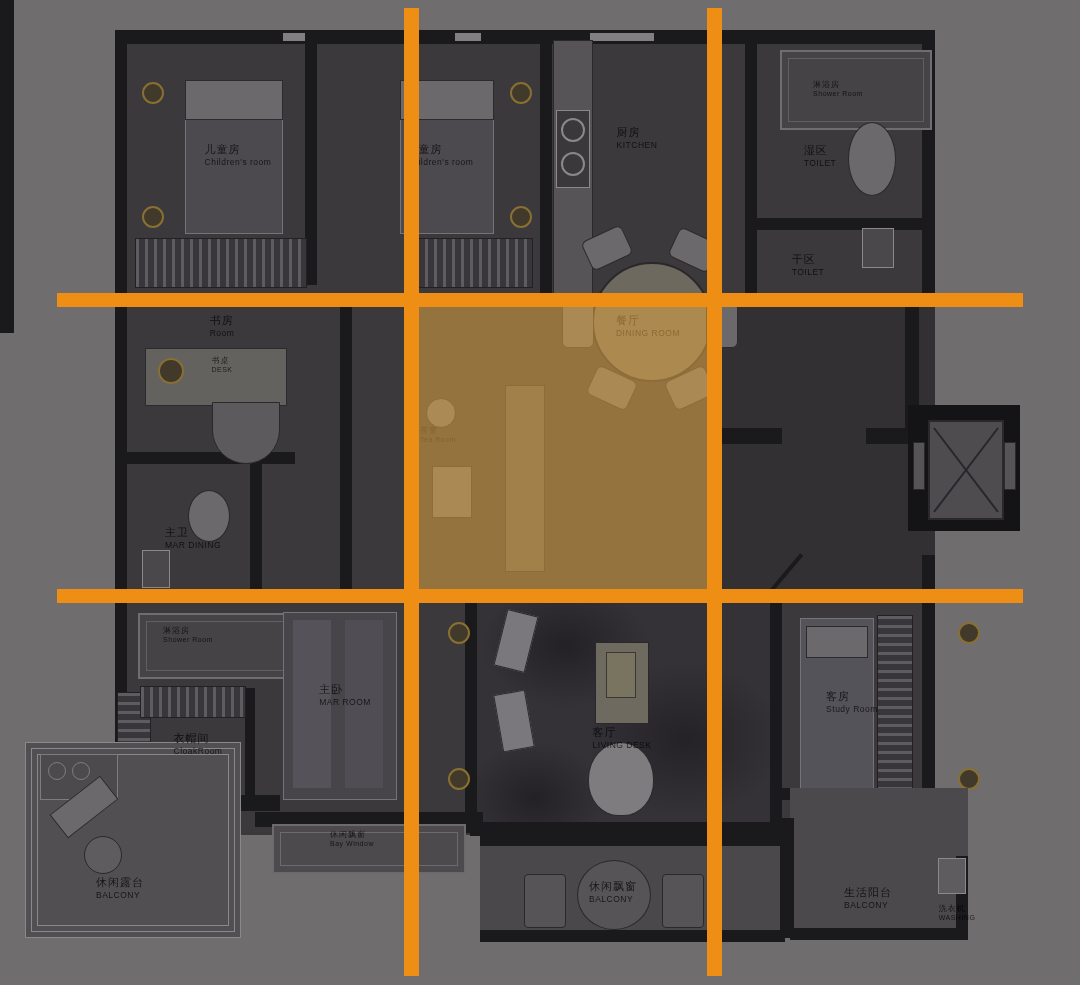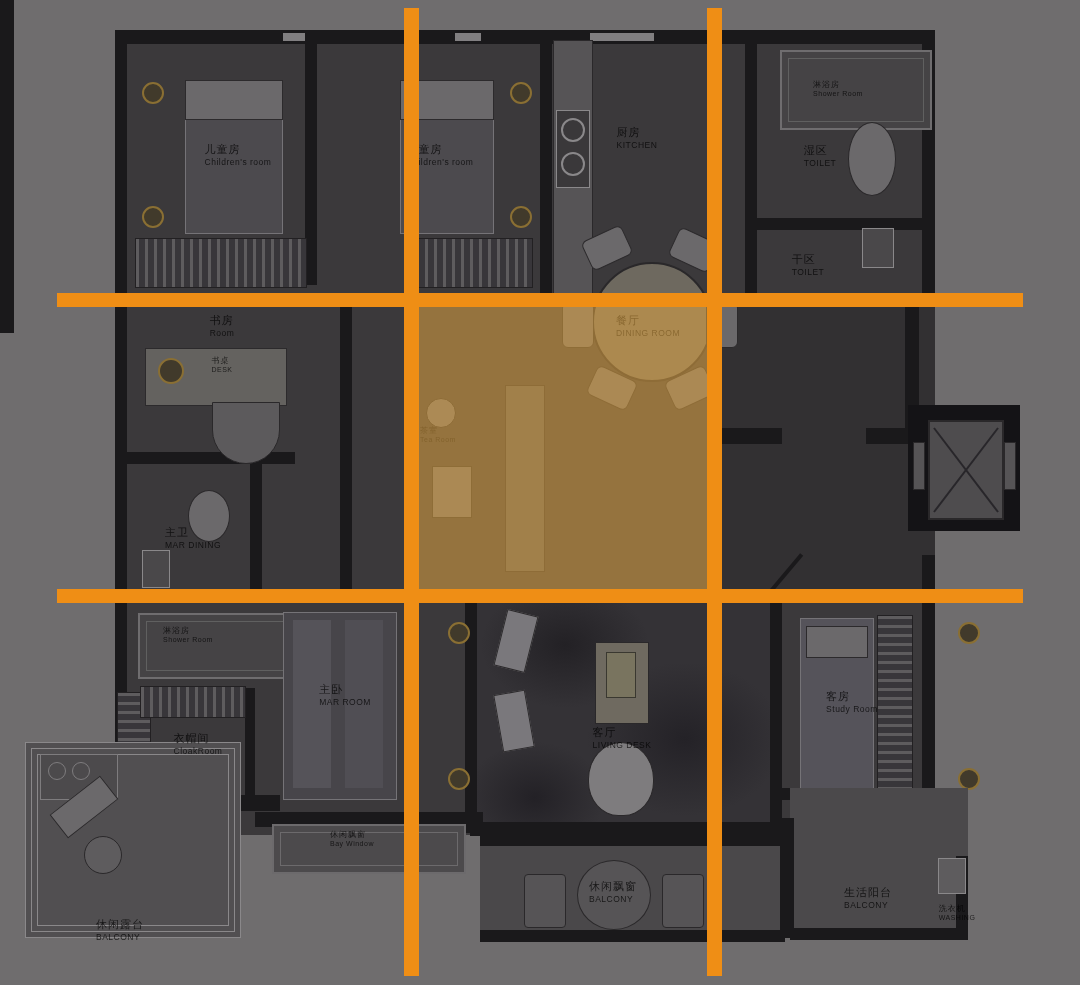--- a/index.html
+++ b/index.html
@@ -242,21 +242,21 @@
         <div class="en">LIVING DESK</div>
       </div>
       <div class="room-label" style="left: 852px; top: 690px;">
         <div>客房</div>
         <div class="en">Study Room</div>
       </div>
       <div class="room-label s" style="left: 352px; top: 830px;">
         <div>休闲飘窗</div>
         <div class="en">Bay Window</div>
       </div>
-      <div class="room-label" style="left: 120px; top: 876px; margin-top: 42px;">
+      <div class="room-label" style="left: 120px; top: 876px;">
         <div>休闲露台</div>
         <div class="en">BALCONY</div>
       </div>
       <div class="room-label" style="left: 613px; top: 880px;">
         <div>休闲飘窗</div>
         <div class="en">BALCONY</div>
       </div>
       <div class="room-label" style="left: 868px; top: 886px;">
         <div>生活阳台</div>
         <div class="en">BALCONY</div>

